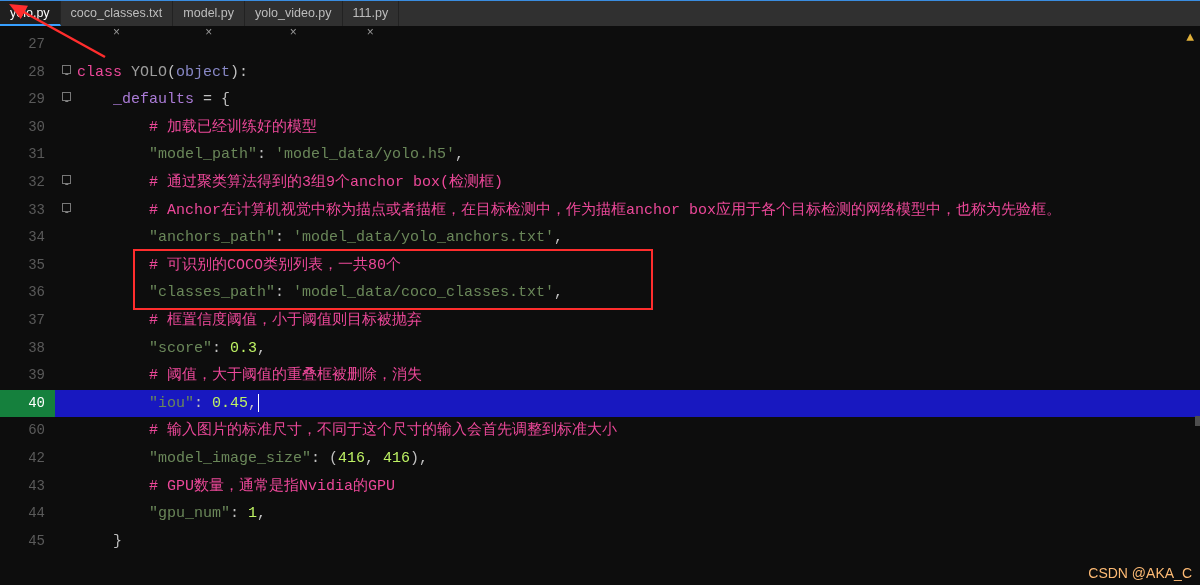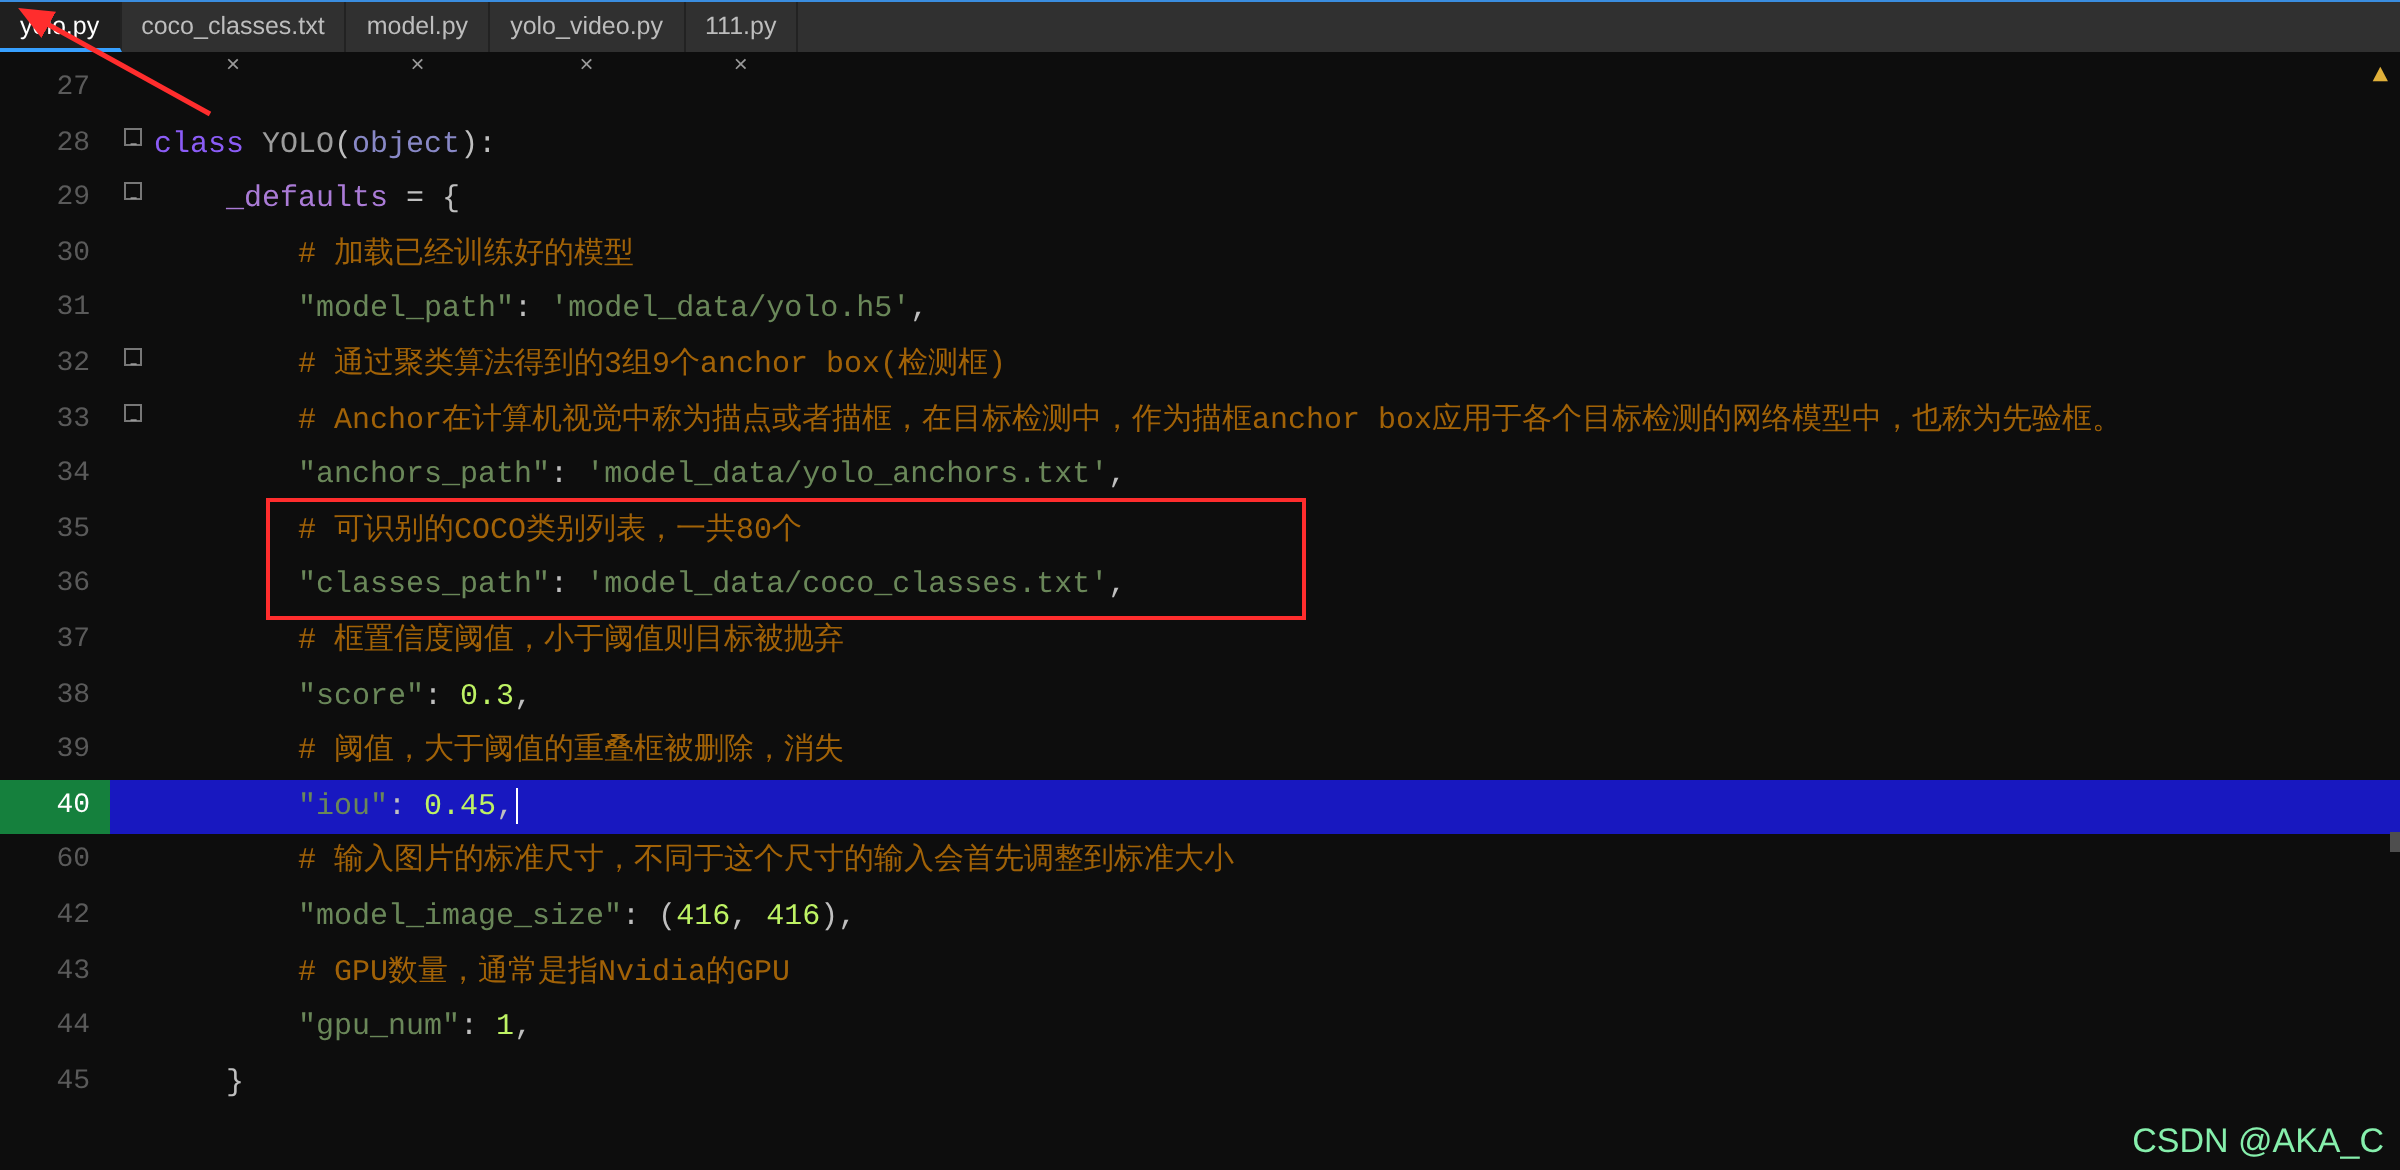--- a/index.html
+++ b/index.html
@@ -16,31 +16,31 @@
   .gutter-fold { width:22px; background:#0d0d0d; padding-top:5px; }
   .code { flex:1; padding-top:5px; position:relative; }
   .gline { height:27.6px; line-height:27.6px; color:#5a5a5a; text-align:right; padding-right:10px; font-size:14px;}
   .fline { height:27.6px; line-height:27.6px; text-align:center; color:#666; font-size:11px; position:relative;}
   .fold-box { display:inline-block; width:9px; height:9px; border:1px solid #777; position:relative; top:-1px;}
   .fold-box::after{content:"-"; color:#999; position:absolute; top:-5px; left:1px; font-size:11px;}
   .cline { height:27.6px; line-height:27.6px; white-space:pre; color:#bfbfbf; font-weight:500;}
   .cline.hl { background:#1818c0; }
   .gline.hl { background:#15803d; color:#fff;}
   .fline.hl { background:#1818c0; }
-  .kw { color:#8b5cf6; }
+  .kw { color:#ec4899; }
   .cls { color:#9c9c9c; }
   .builtin { color:#8888c6; }
   .pn { color:#bfbfbf; }
   .ident { color:#aa7bd6; }
-  .cmt { color:#a16207; }
+  .cmt { color:#ec4899; }
   .str { color:#6a8759; }
   .num { color:#bef264; }
   .arrow { position:absolute; top:2px; left:0; pointer-events:none; z-index:5; }
   .redbox { position:absolute; border:2px solid #ff2d2d; pointer-events:none; z-index:4; }
-  .watermark { position:absolute; right:8px; bottom:4px; color:#86efac; font-size:17px; font-family:Arial,sans-serif;}
+  .watermark { position:absolute; right:8px; bottom:4px; color:#fdba74; font-size:14px; font-family:Arial,sans-serif;}
   .warn { position:absolute; top:30px; right:6px; font-size:13px; color:#e0b03a; z-index:5;}
   .warn::before{content:"▲"; color:#e0b03a;}
   .caret { display:inline-block; width:1px; height:18px; background:#fff; vertical-align:middle; margin-left:1px;}
   .right-marker { position:absolute; right:0; top:390px; width:5px; height:10px; background:#4e4e4e; }
 </style>
 </head>
 <body>
 
 <div class="win">
   <div class="tabbar">

